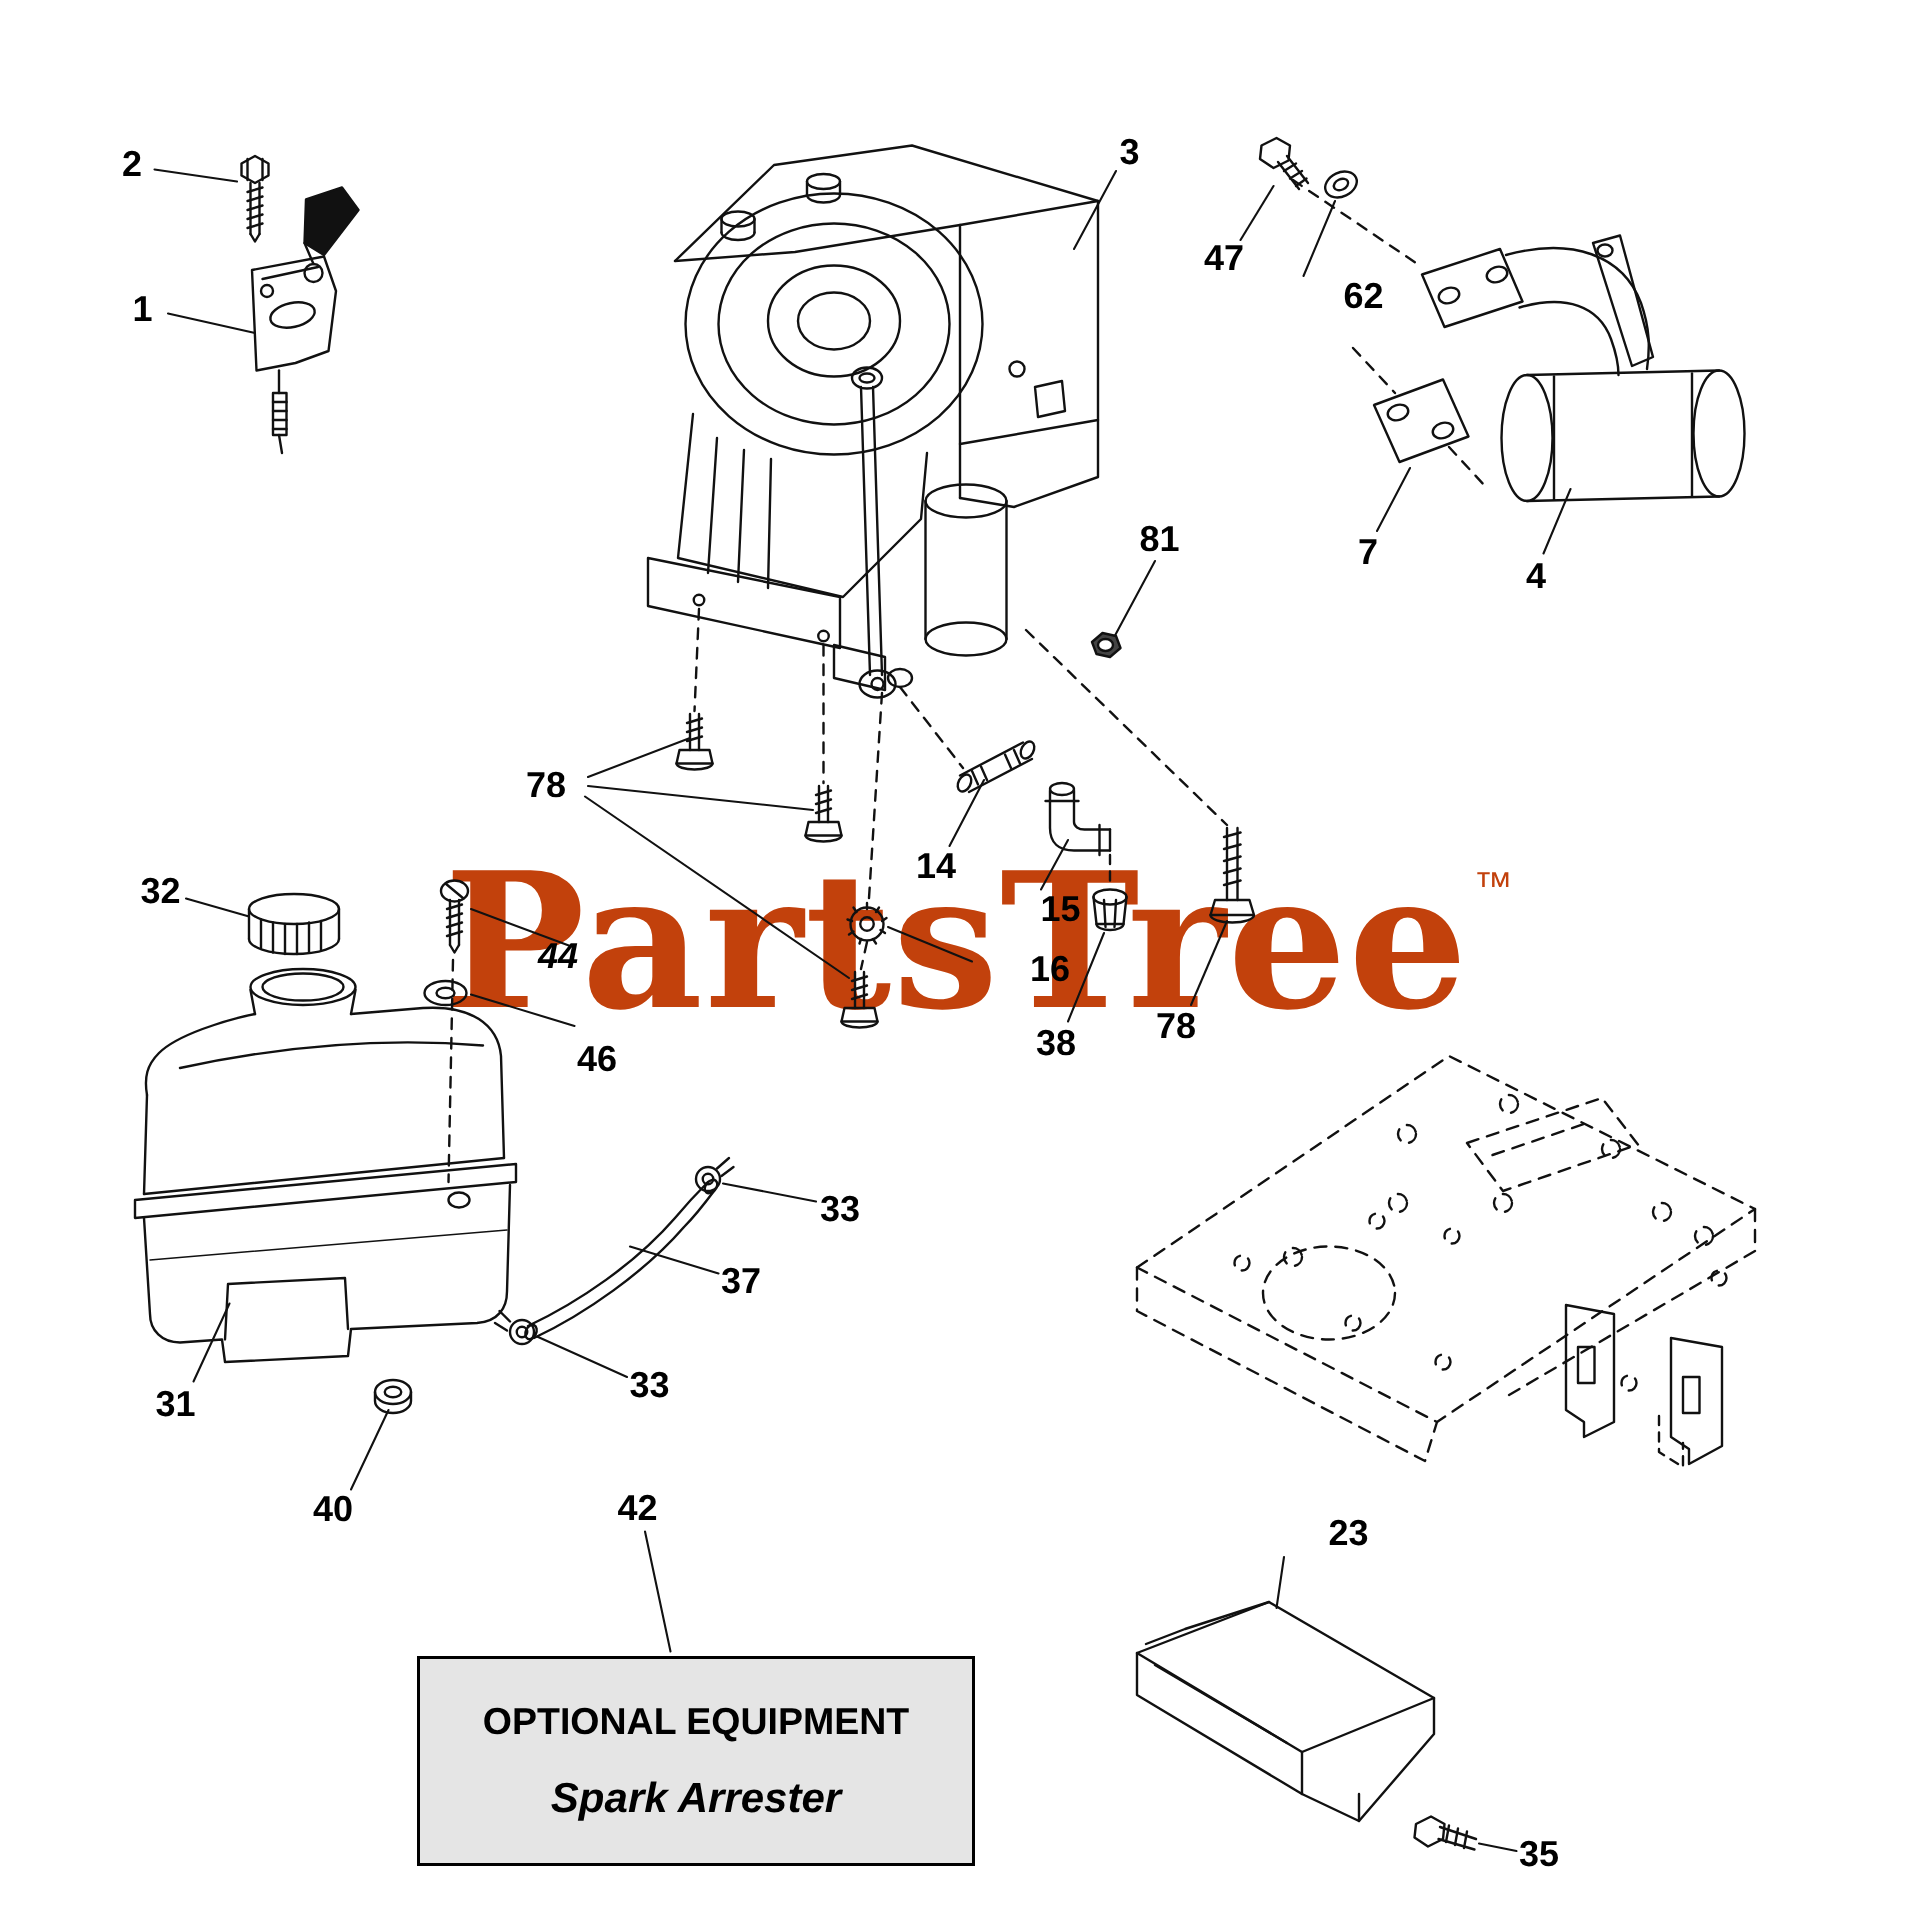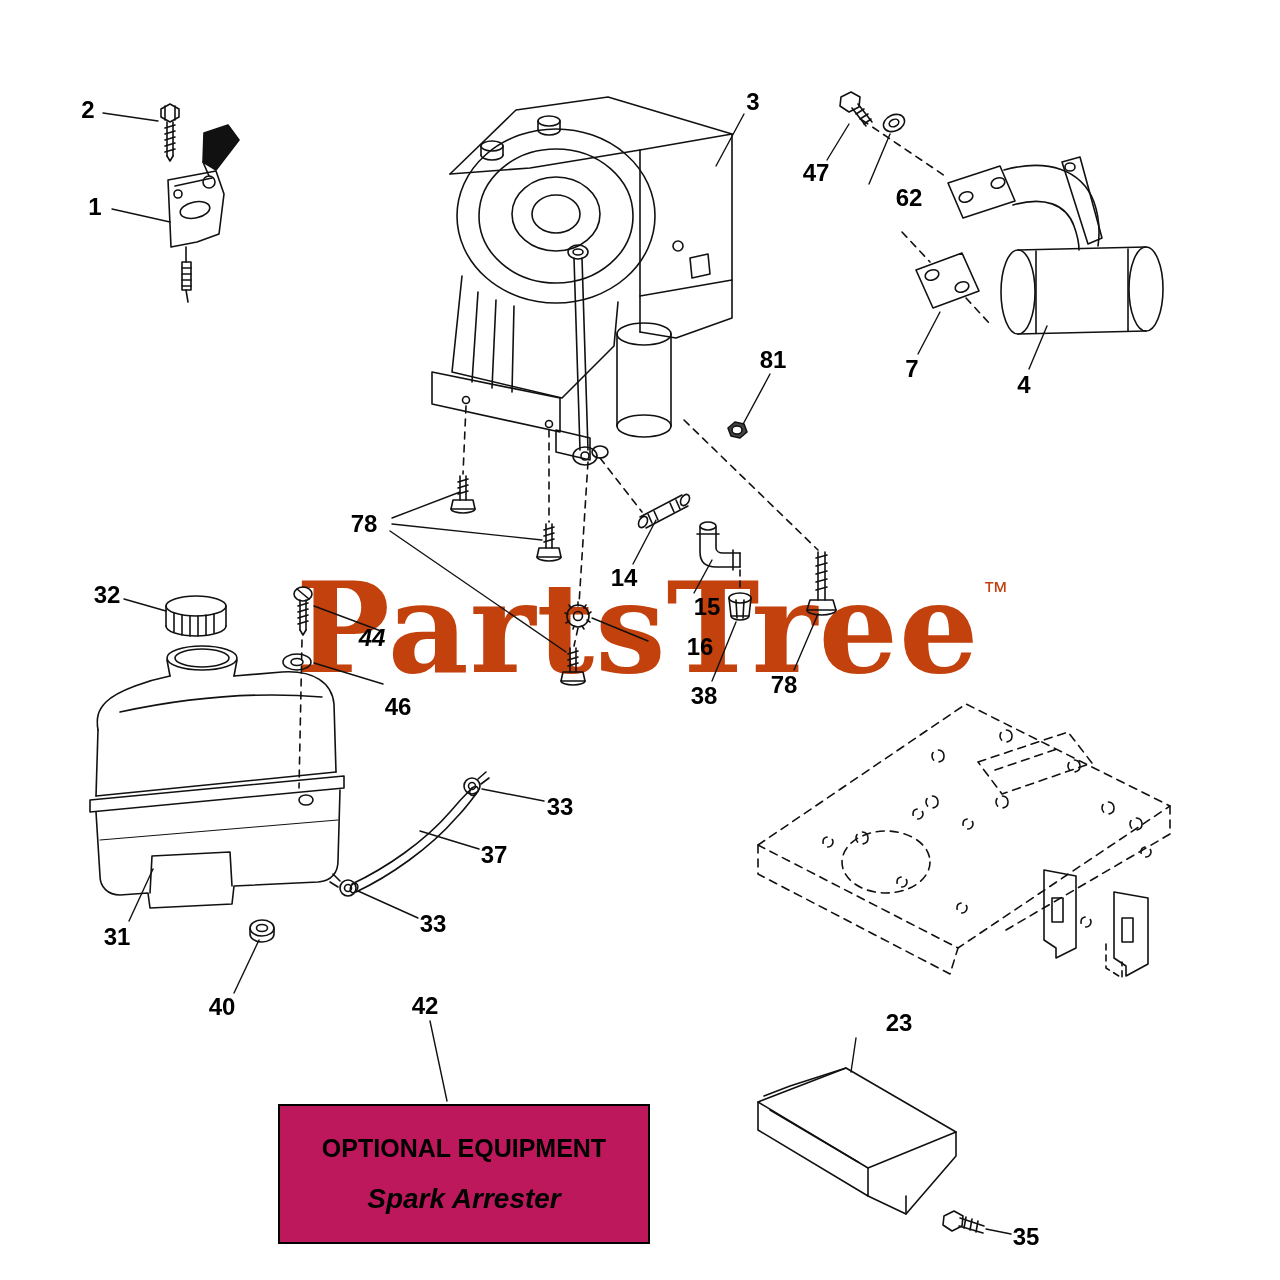--- a/index.html
+++ b/index.html
@@ -46,21 +46,21 @@
     font-size:24px;
     color:#000;
     white-space:nowrap;
   }
 
   .oe-box {
     position:absolute;
     left:278px; top:1104px;
     width:372px; height:140px;
     border:2.5px solid #000;
-    background:#be185d;
+    background:#e5e5e5;
     display:flex; flex-direction:column;
     align-items:center; justify-content:center;
     gap:20px;
   }
   .oe-title { font-size:25px; font-weight:bold; color:#000; }
   .oe-sub   { font-size:28px; font-weight:bold; color:#000;font-style:italic; }
 </style>
 </head>
 <body>
 

